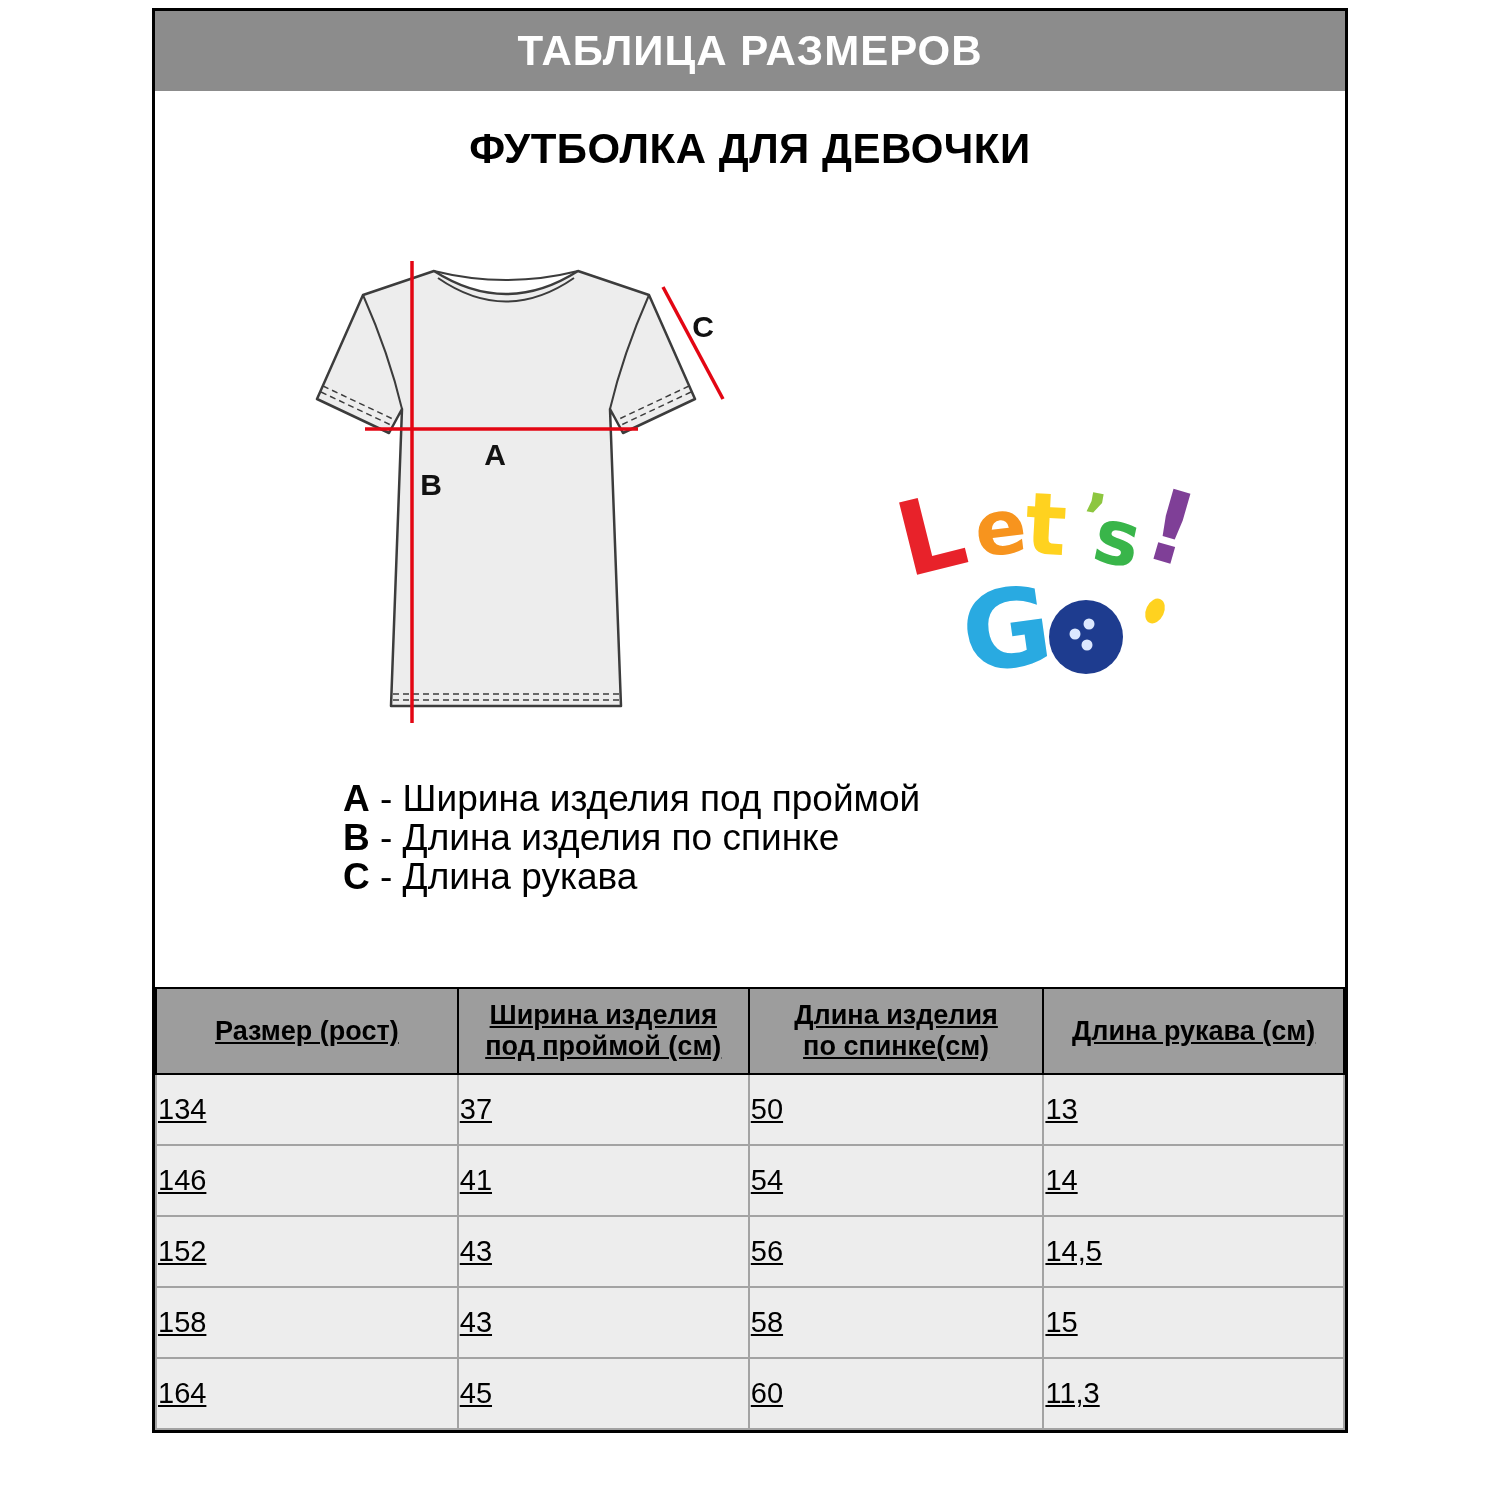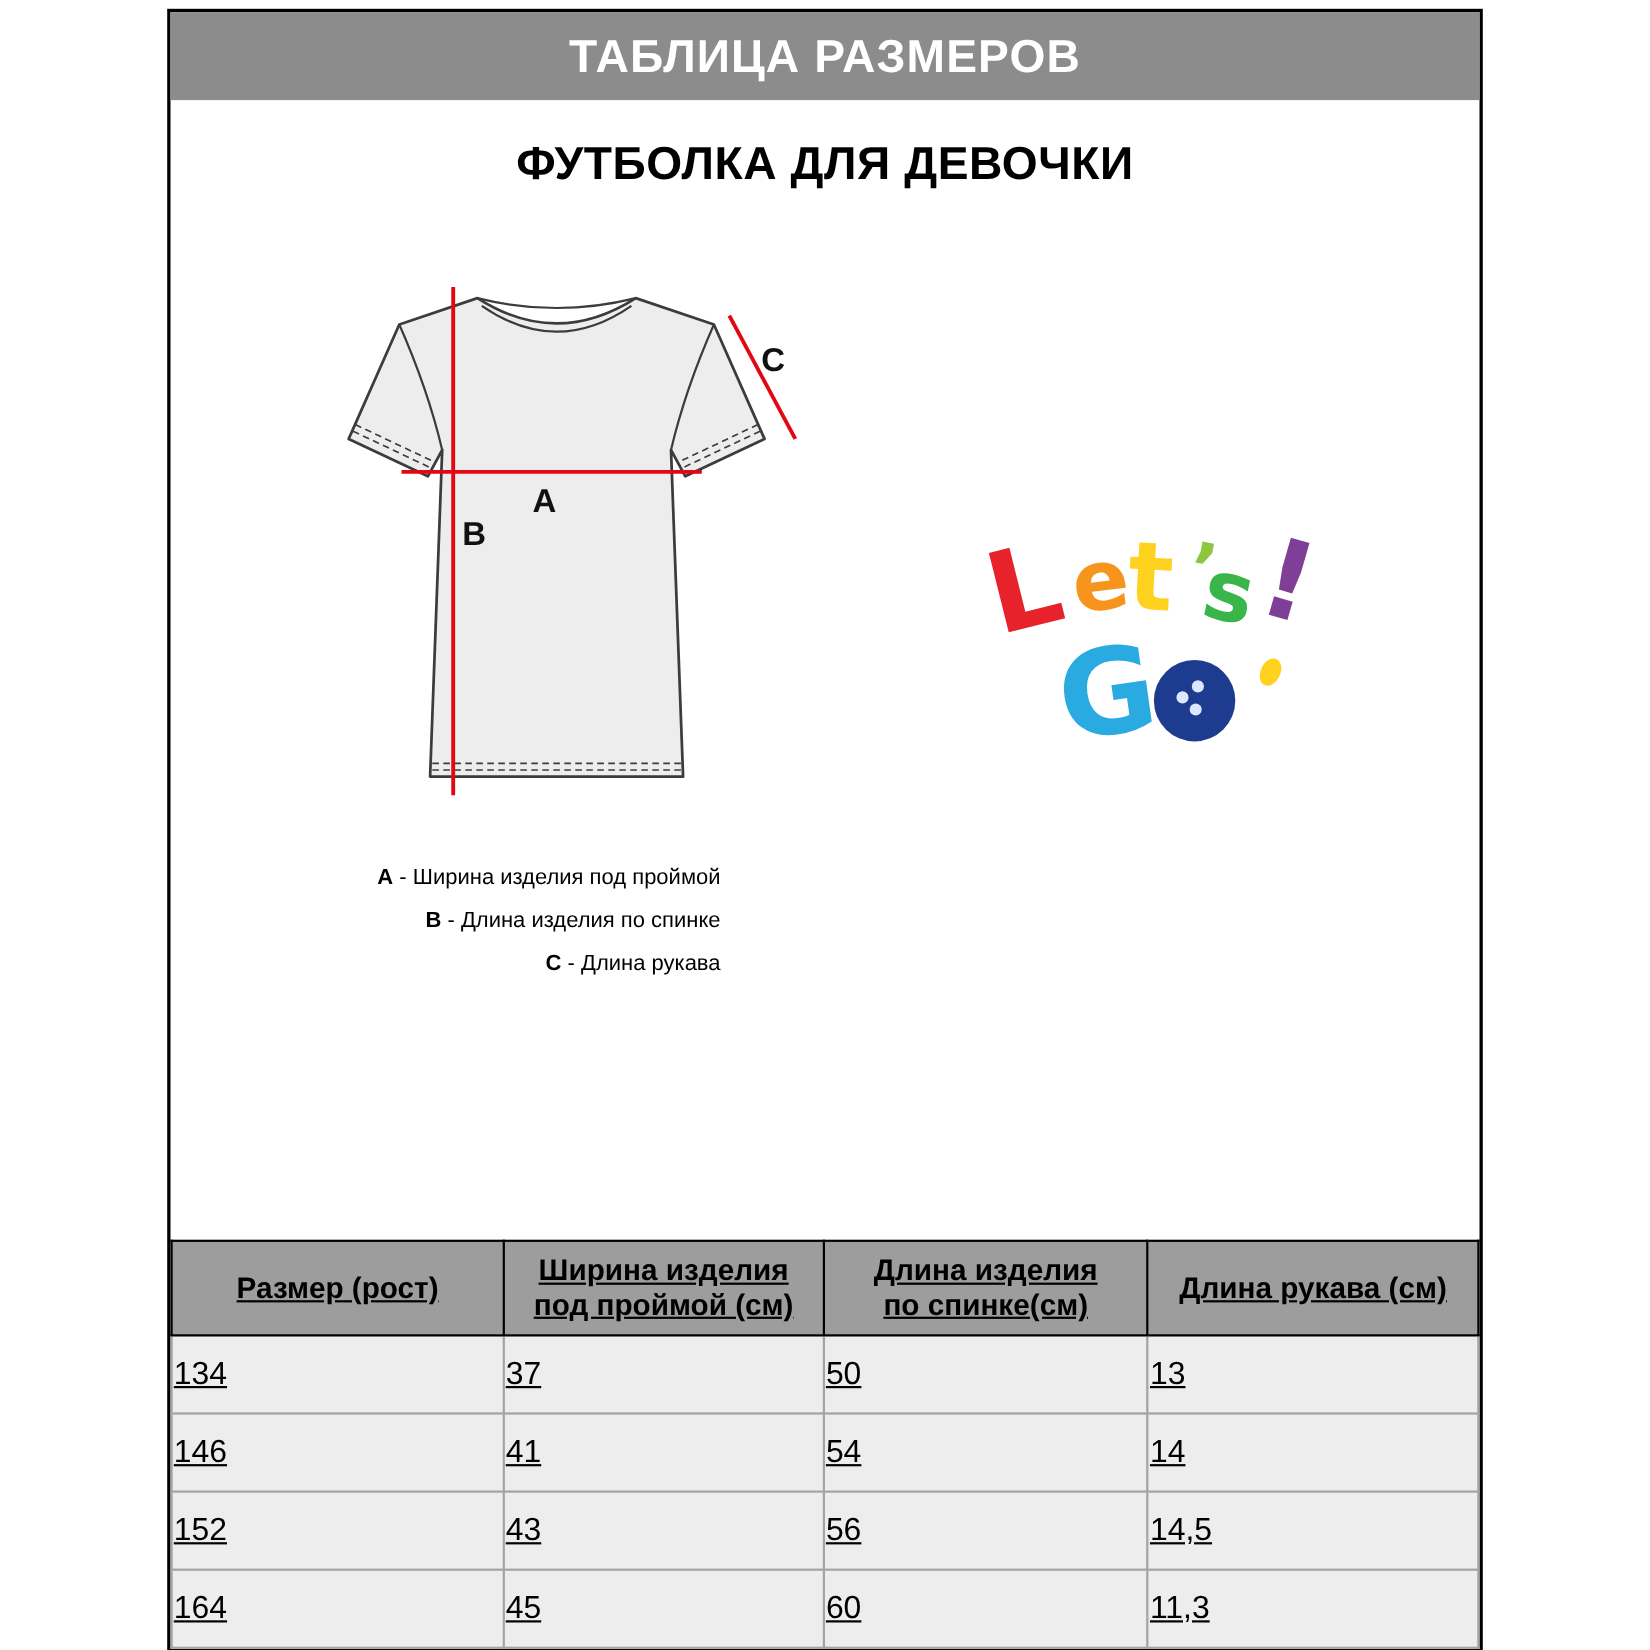--- a/index.html
+++ b/index.html
@@ -2,24 +2,24 @@
 <html style="--header-bar: #8c8c8c; --table-header: #9d9d9d; --cell-bg: #ededed; --measure-line: #e30613;"><head>
 <meta charset="utf-8">
 <style>
   html,body{
     margin:0;padding:0;background:#ffffff;width:1500px;height:1500px;
     position:relative;font-family:"Liberation Sans",sans-serif;color:#000;
   }
   .sheet{position:absolute;left:152px;top:8px;width:1190px;border:3px solid #000;background:#fff;}
   .top-bar{height:80px;background:var(--header-bar,#8c8c8c);display:flex;align-items:center;justify-content:center;}
   .top-bar-title{color:#fff;font-size:42px;font-weight:bold;letter-spacing:1px;}
-  .content{position:relative;height:1036px;}
+  .content{position:relative;height:896px;}
   .product-title{margin:0;padding-top:34px;text-align:center;font-size:42px;font-weight:bold;letter-spacing:.5px;}
   .tshirt-svg{position:absolute;left:116px;top:168px;}
-  .legend{position:absolute;left:188px;top:688px;font-size:20px;line-height:39px;text-align:right;}
+  .legend{position:absolute;left:188px;top:688px;font-size:37px;line-height:39px;}
   .legend-key{font-weight:bold;}
   .logo-wrap{position:absolute;left:728px;top:368px;width:330px;height:250px;}
   table.size-table{width:100%;border-collapse:collapse;table-layout:fixed;text-decoration:underline;}
   .size-table th{
     background:var(--table-header,#9d9d9d);font-weight:bold;font-size:27px;height:84px;
     white-space:pre-line;border:2px solid #000;text-align:center;vertical-align:middle;padding:0 8px;
   }
   .size-table td{
     background:var(--cell-bg,#ededed);font-size:29px;height:67px;
     border:2px solid #a3a3a3;text-align:left;vertical-align:middle;
@@ -121,20 +121,26 @@
           <td>54</td>
           <td>14</td>
         </tr>
         <tr>
           <td>152</td>
           <td>43</td>
           <td>56</td>
           <td>14,5</td>
         </tr>
         <tr>
+          <td>158</td>
+          <td>43</td>
+          <td>58</td>
+          <td>15</td>
+        </tr>
+        <tr>
           <td>164</td>
           <td>45</td>
           <td>60</td>
           <td>11,3</td>
         </tr>
       </tbody>
   </table>
 
 </div>
 

